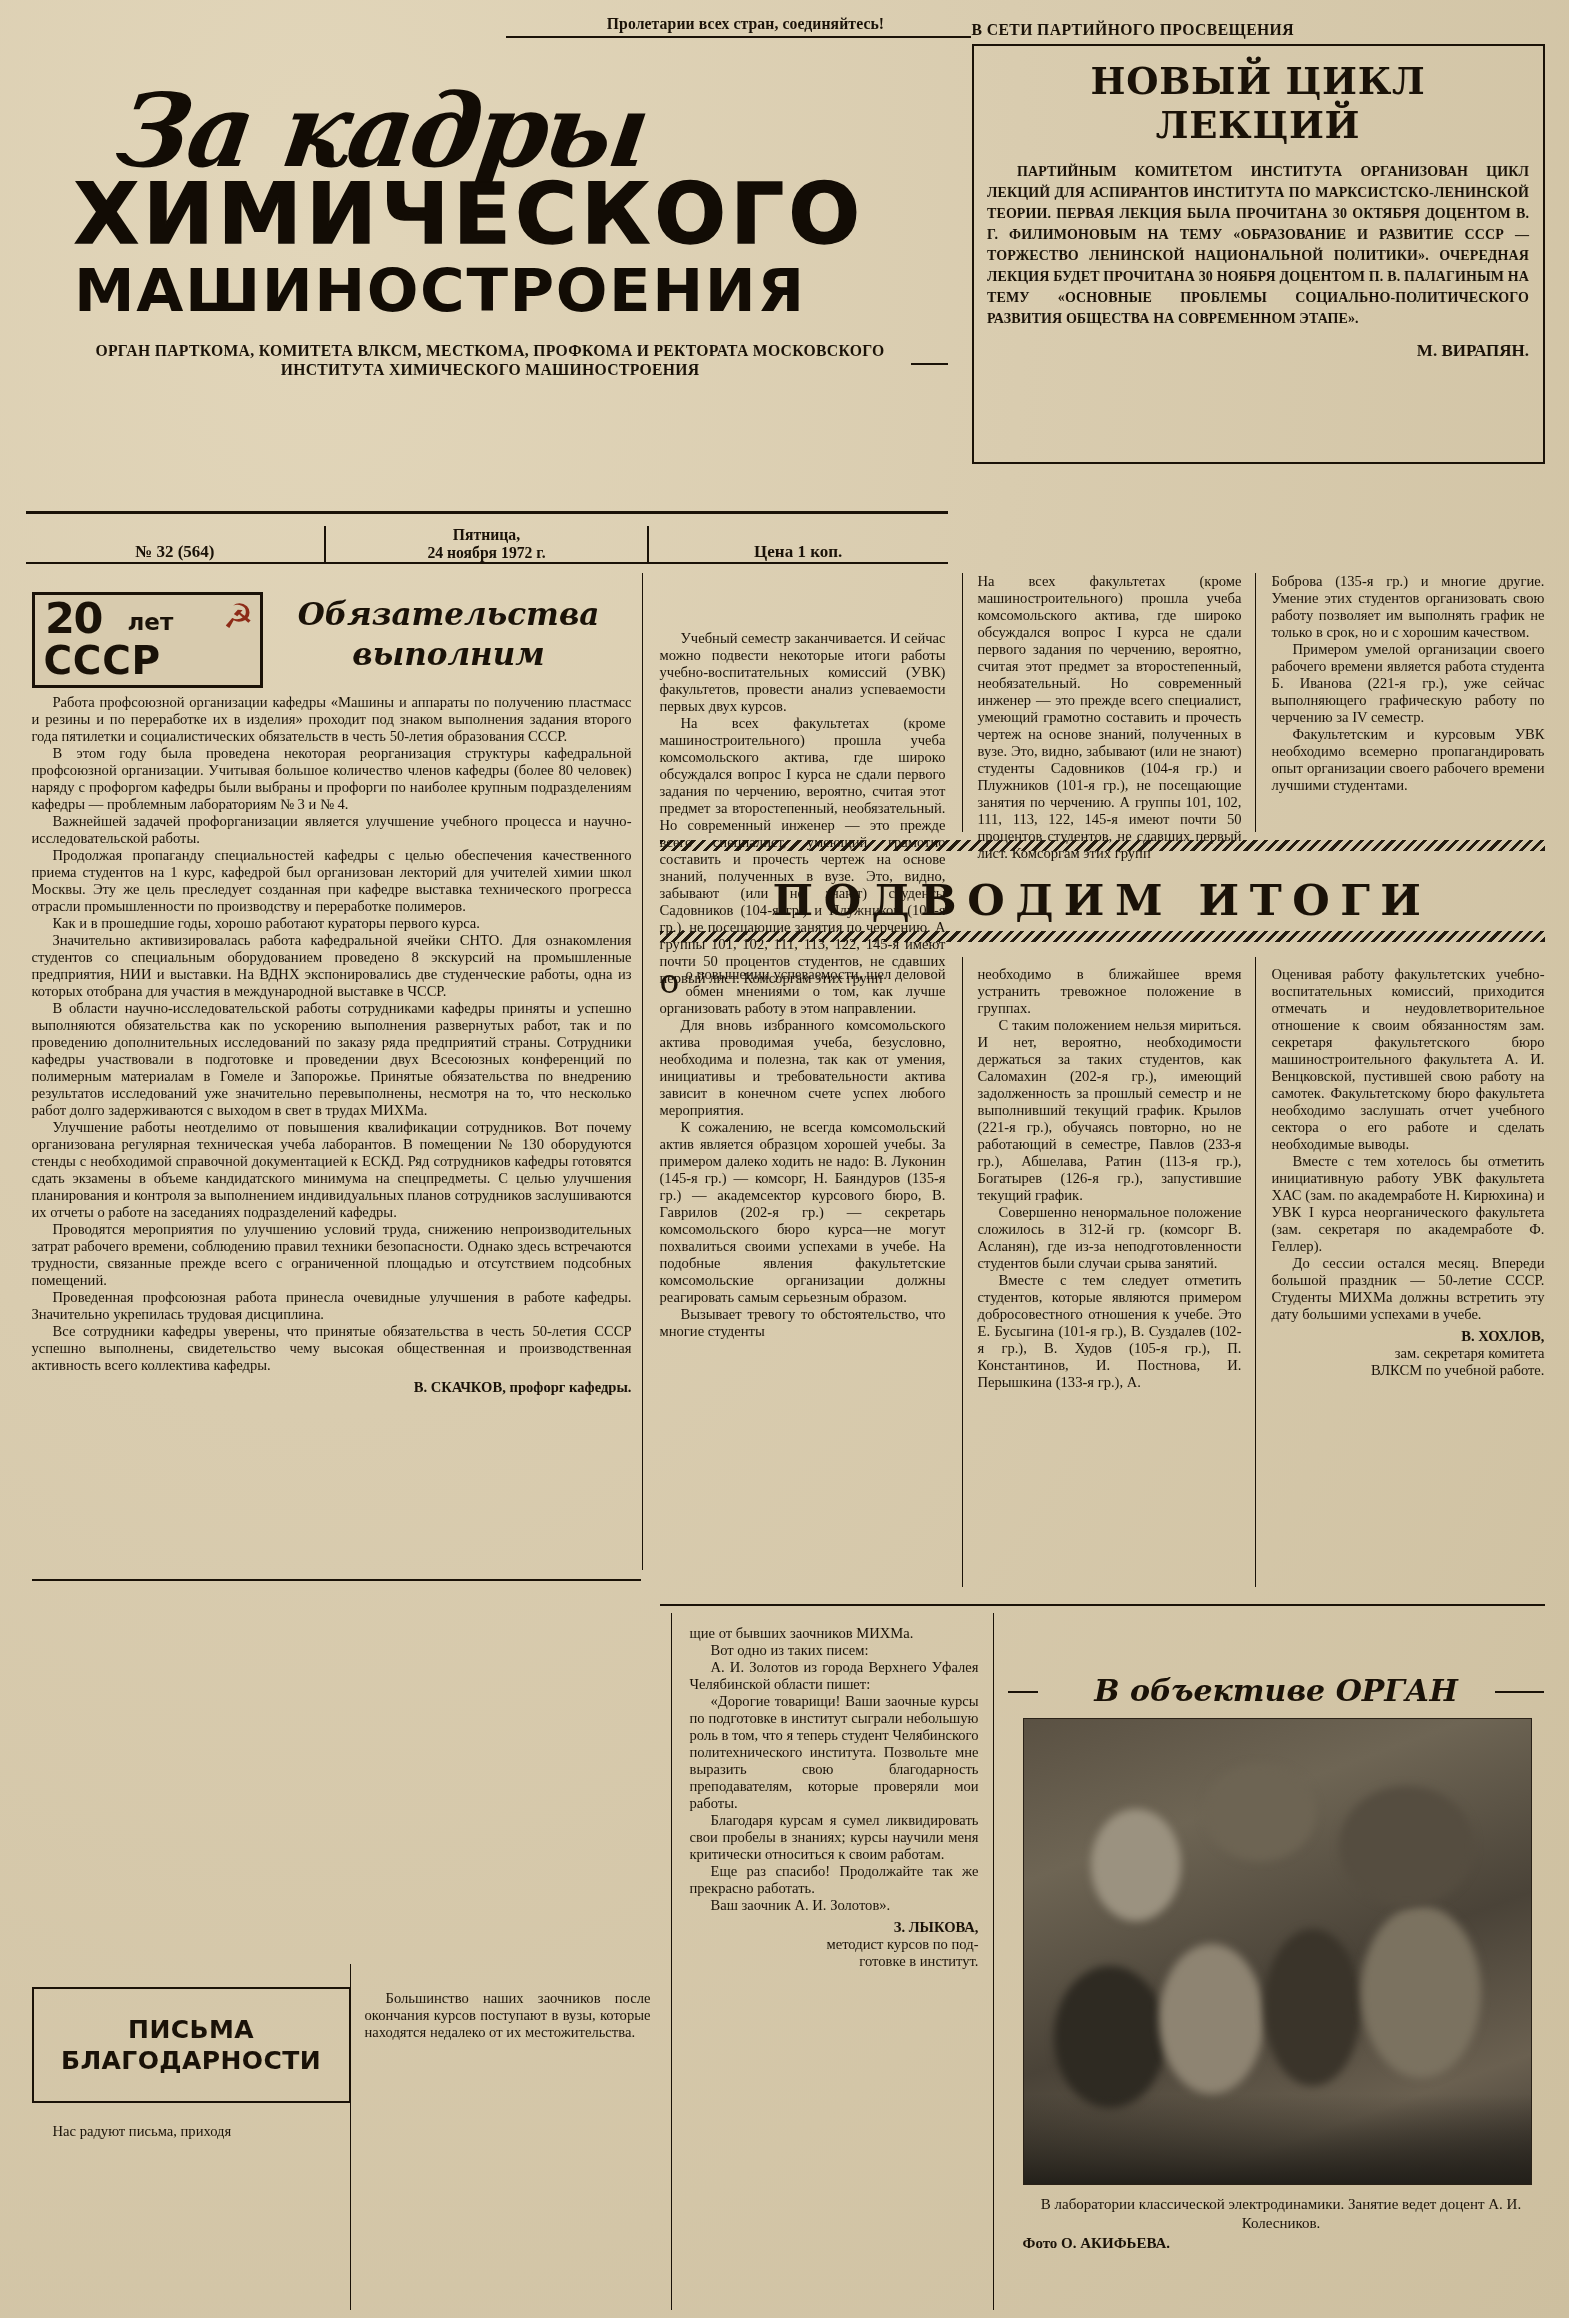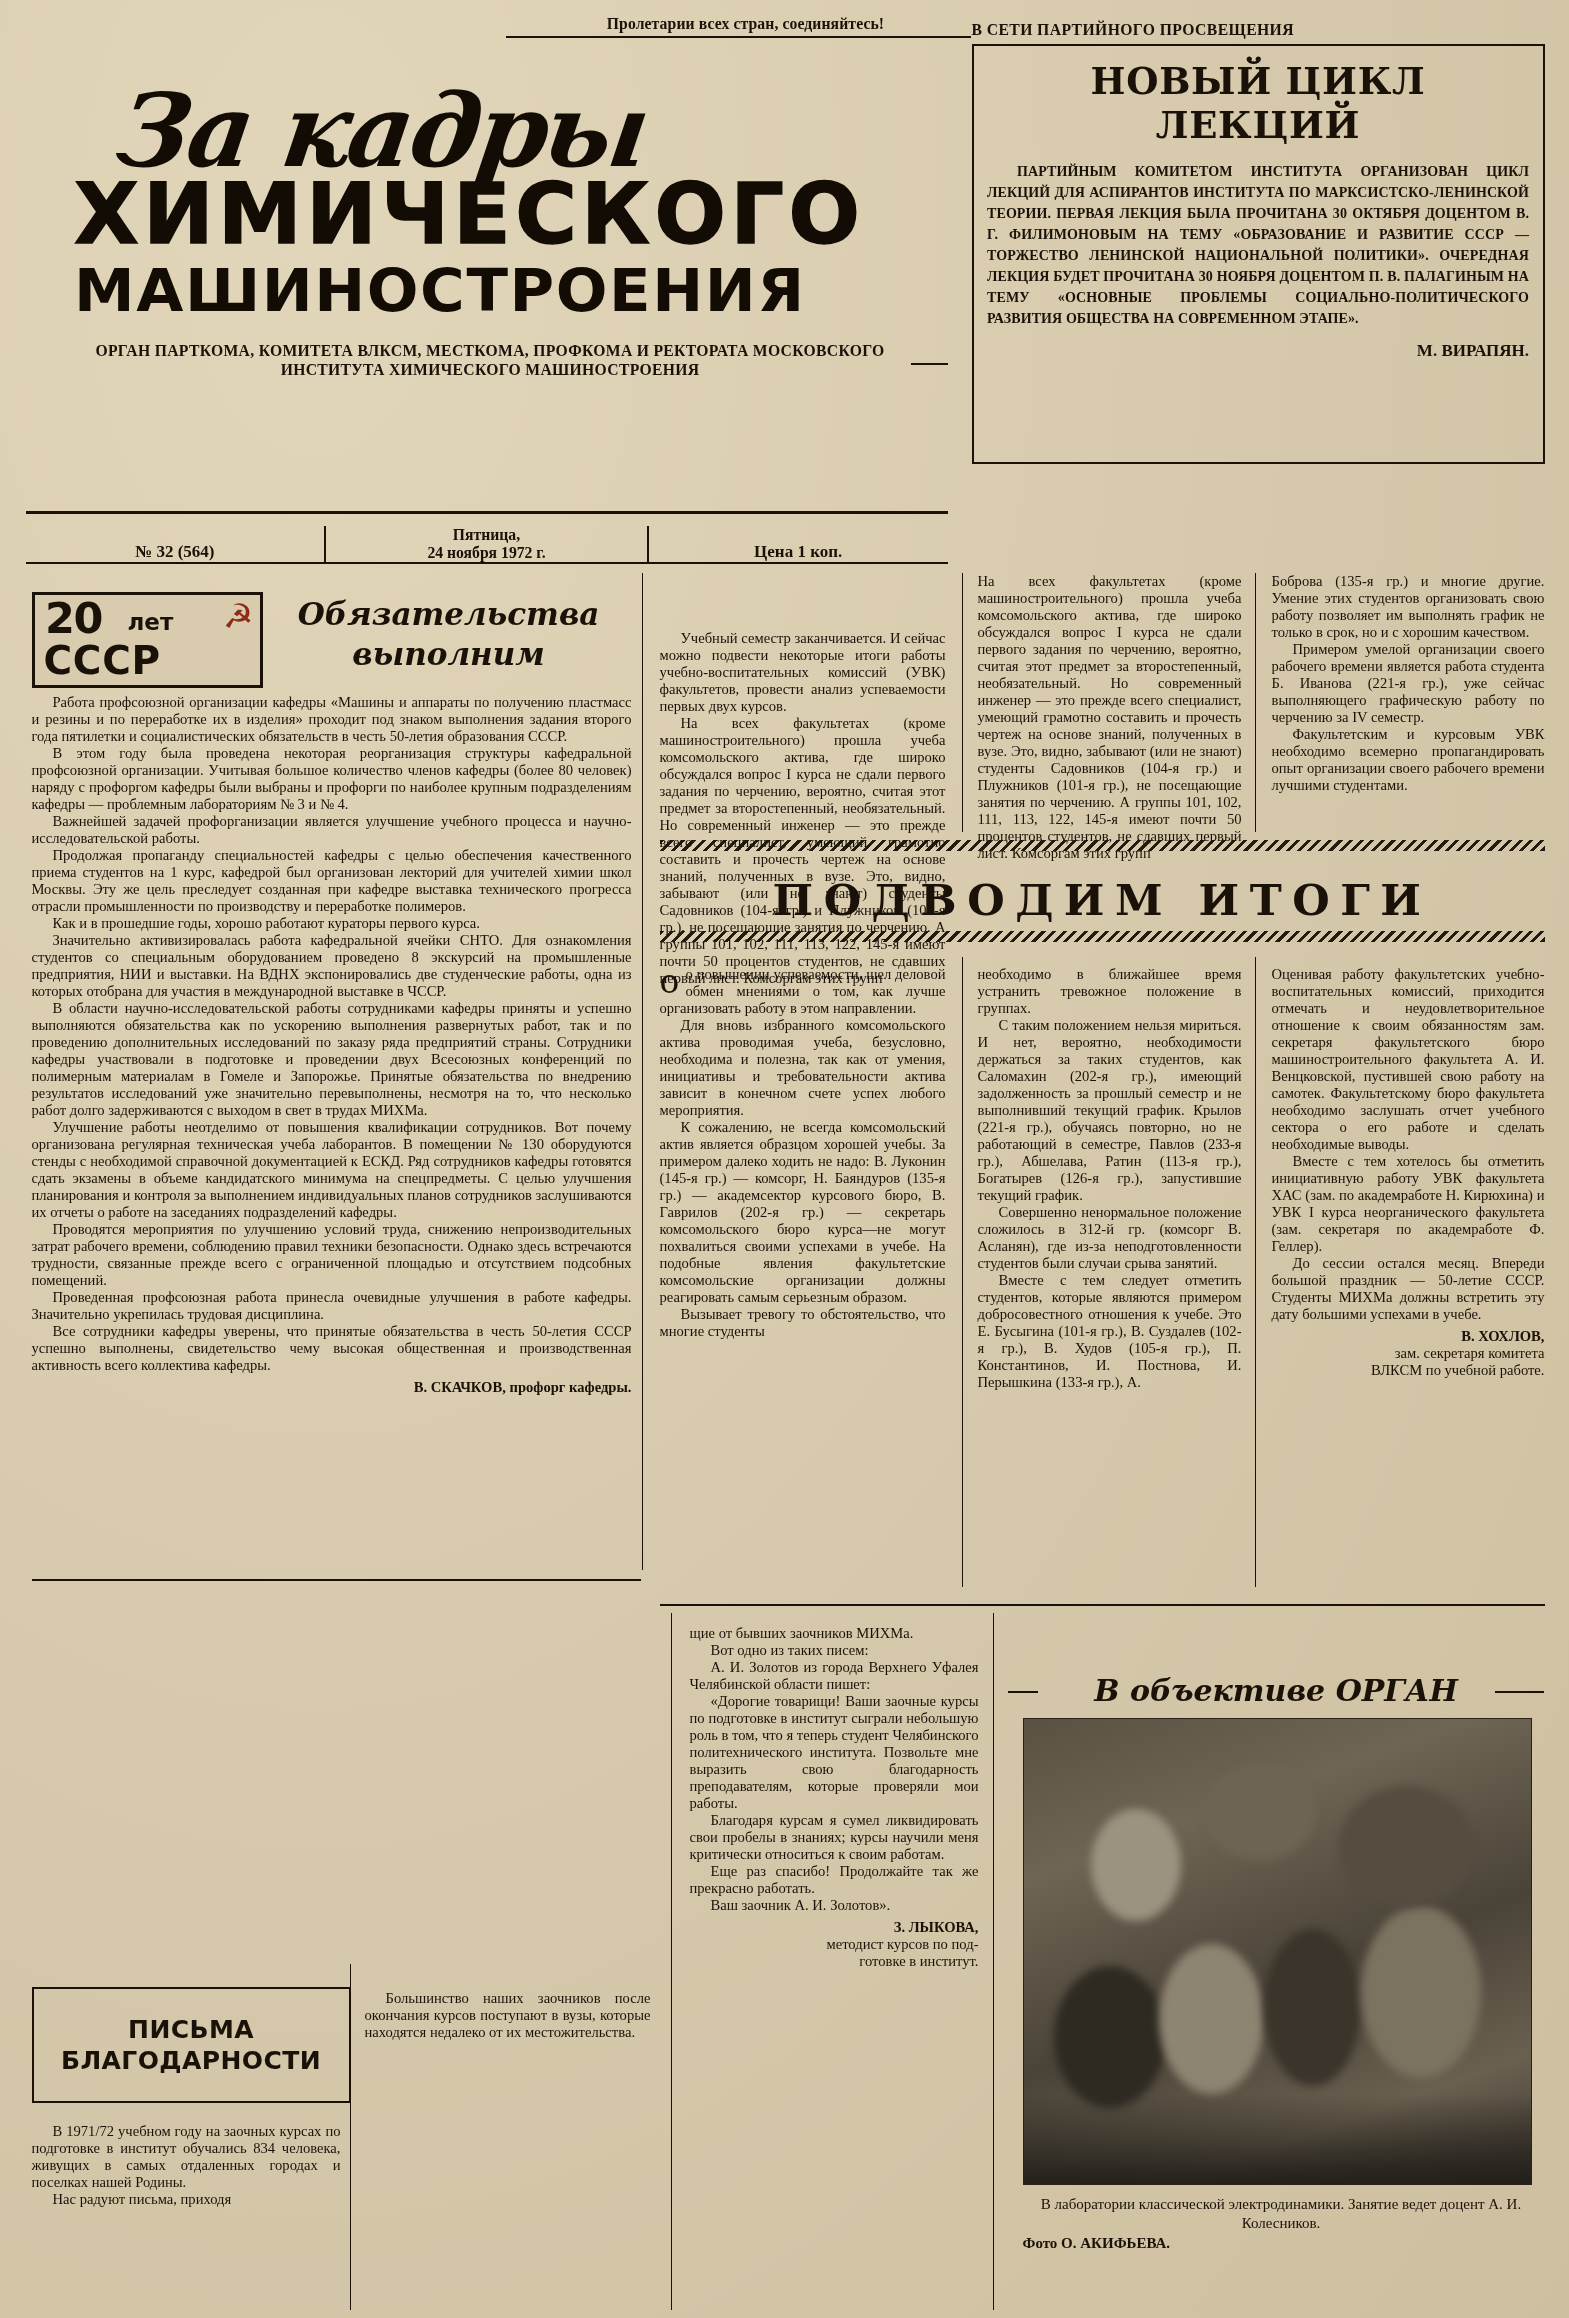--- a/index.html
+++ b/index.html
@@ -453,21 +453,20 @@
     <div class="colrule" style="left:324px; top:1949px; height:346px;"></div>
 
     <div class="pismo-box">
       <div class="pismo-title">
         <div>ПИСЬМА</div>
         <div>БЛАГОДАРНОСТИ</div>
       </div>
     </div>
 
     <div class="col-text" style="position:absolute; left:6px; top:2108px; width:309px;">
-      <p>В 1971/72 учебном году на заочных курсах по подготовке в институт обучались 834 человека, живущих в самых отдаленных городах и поселках нашей Родины.</p>
       <p>Нас радуют письма, приходя</p>
     </div>
 
     <div class="col-text" style="position:absolute; left:339px; top:1975px; width:286px;">
       <p>Большинство наших заочников после окончания курсов поступают в вузы, которые находятся недалеко от их местожительства.</p>
     </div>
 
     <div class="col-text" style="position:absolute; left:664px; top:1610px; width:289px;">
       <p style="text-indent:0;">щие от бывших заочников МИХМа.</p>
       <p>Вот одно из таких писем:</p>

